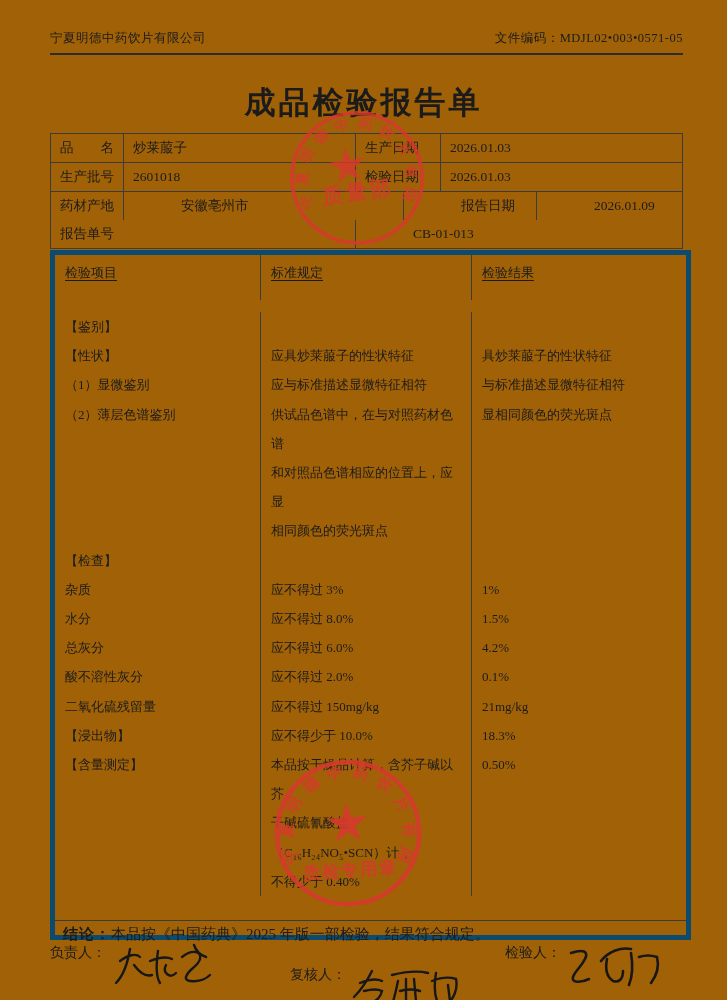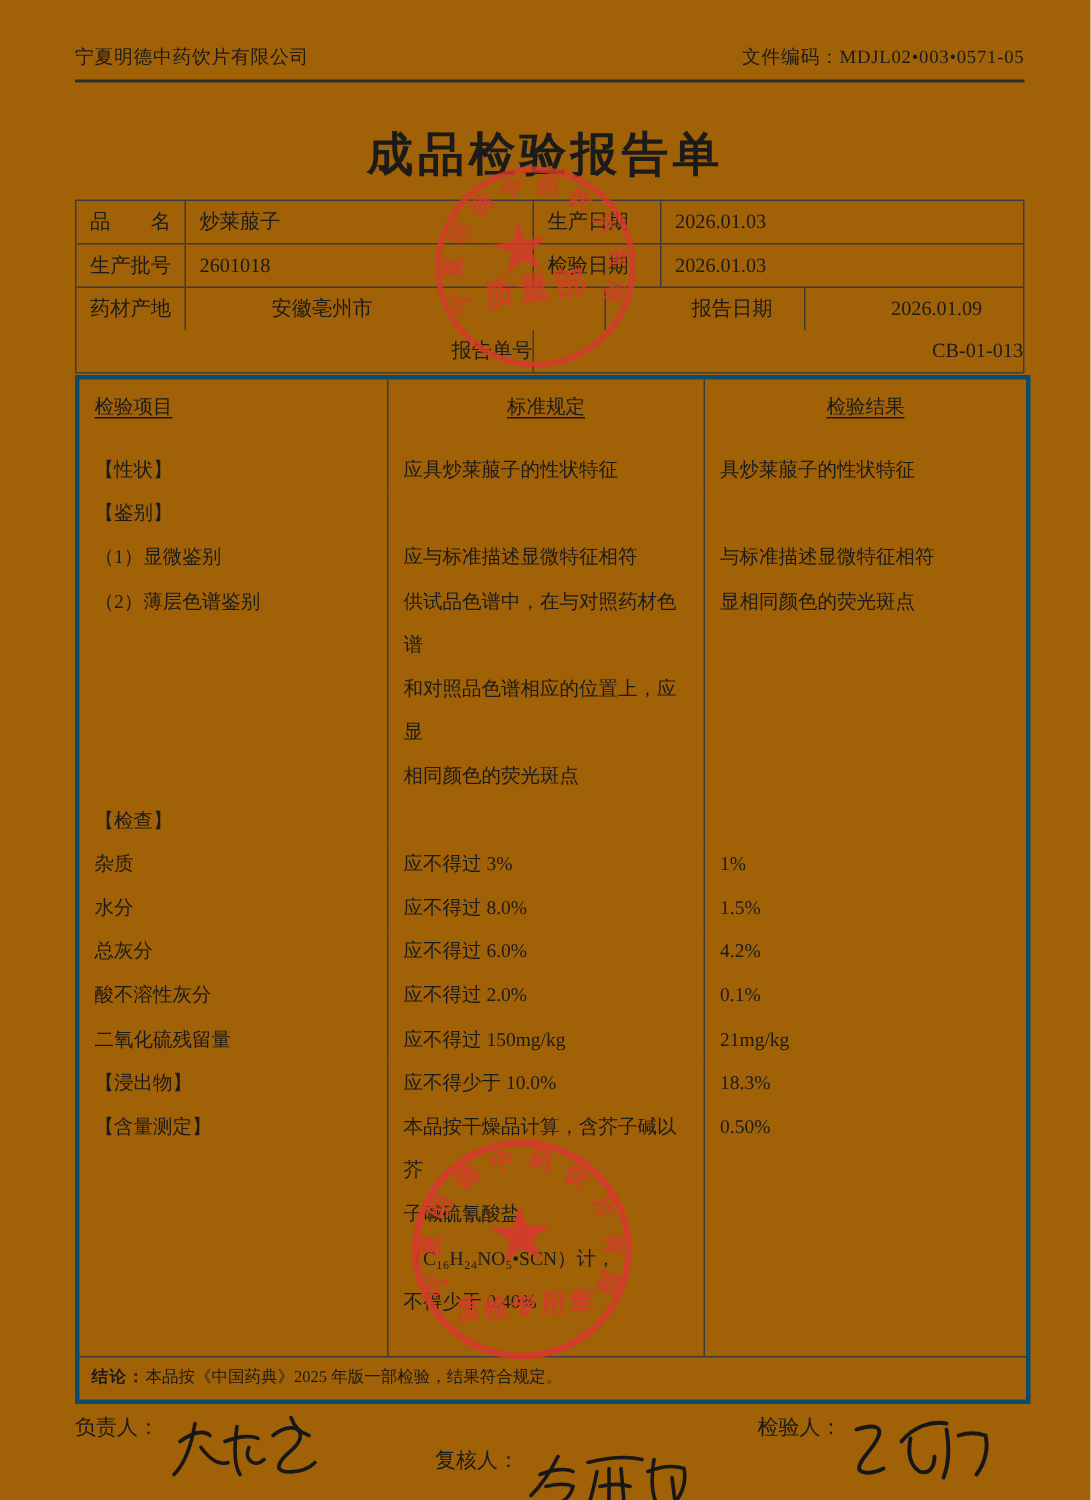--- a/index.html
+++ b/index.html
@@ -28,38 +28,38 @@
 
   
   .info-table{
     position:absolute;left:50px;top:133px;width:631px;
     border:1px solid #3c3c3c;font-size:13.5px;
   }
   .i-row{display:grid;grid-template-columns:73px 232px 85px 1fr;border-bottom:1px solid #3c3c3c;}
   .i-row:last-child{border-bottom:none;gap:48px;}
   .i-cell{height:28px;line-height:28px;padding-left:9px;overflow:hidden;white-space:nowrap;}
   .i-cell.bR{border-right:1px solid #3c3c3c;}
-  .i-row.merged{grid-template-columns:305px 1fr;text-align:right;}
+  .i-row.merged{grid-template-columns:305px 1fr;}
 
   
   .main-table{
     position:absolute;left:50px;top:250px;width:631px;height:680px;
-    border:3px solid #0c4a6e;display:flex;flex-direction:column;font-size:13px;
+    border:5px solid #0c4a6e;display:flex;flex-direction:column;font-size:13px;gap:12px;
   }
   .m-row{display:grid;grid-template-columns:206px 211px 1fr;}
   .m-cell{padding:0 10px;line-height:29.2px;}
   .m-cell.bR{border-right:1px solid #3c3c3c;}
   .mt-header .m-cell{padding-top:9px;height:45px;line-height:18px;box-sizing:border-box;}
   .mt-header .hd{text-decoration:underline;text-underline-offset:3px;}
-  .mt-header .ctr{text-align:center;}
+  .mt-header .ctr{}
   .stamp-spacer{flex:1;display:grid;grid-template-columns:206px 211px 1fr;}
   .stamp-spacer .m-cell{height:100%;}
   .conclusion-row{
     border-top:1px solid #3c3c3c;padding:3px 8px 4px 8px;
-    font-size:11px;line-height:21px;
+    font-size:15px;line-height:21px;
   }
   .conclusion-row b{letter-spacing:1px;}
 
   
   .stamp{position:absolute;pointer-events:none;}
   .stamp-top{left:286px;top:107px;width:142px;height:142px;opacity:.82;}
   .stamp-bottom{left:271px;top:756px;width:154px;height:154px;opacity:.9;}
 
   
   .sign-row{
@@ -114,32 +114,32 @@
 
   <div class="main-table">
     <div class="m-row mt-header">
       <div class="m-cell bR"><span class="hd">检验项目</span></div>
       <div class="m-cell bR ctr"><span class="hd">标准规定</span></div>
       <div class="m-cell ctr"><span class="hd">检验结果</span></div>
     </div>
 
     <div id="main-rows">
         <div class="m-row">
+    <div class="m-cell bR">【鉴别】</div>
+    <div class="m-cell bR">
+            <div></div>
+          </div>
+    <div class="m-cell"></div>
+  </div>
+        <div class="m-row">
     <div class="m-cell bR">【性状】</div>
     <div class="m-cell bR">
             <div>应具炒莱菔子的性状特征</div>
           </div>
     <div class="m-cell">具炒莱菔子的性状特征</div>
-  </div>
-        <div class="m-row">
-    <div class="m-cell bR">【鉴别】</div>
-    <div class="m-cell bR">
-            <div></div>
-          </div>
-    <div class="m-cell"></div>
   </div>
         <div class="m-row">
     <div class="m-cell bR">（1）显微鉴别</div>
     <div class="m-cell bR">
             <div>应与标准描述显微特征相符</div>
           </div>
     <div class="m-cell">与标准描述显微特征相符</div>
   </div>
         <div class="m-row">
     <div class="m-cell bR">（2）薄层色谱鉴别</div>

